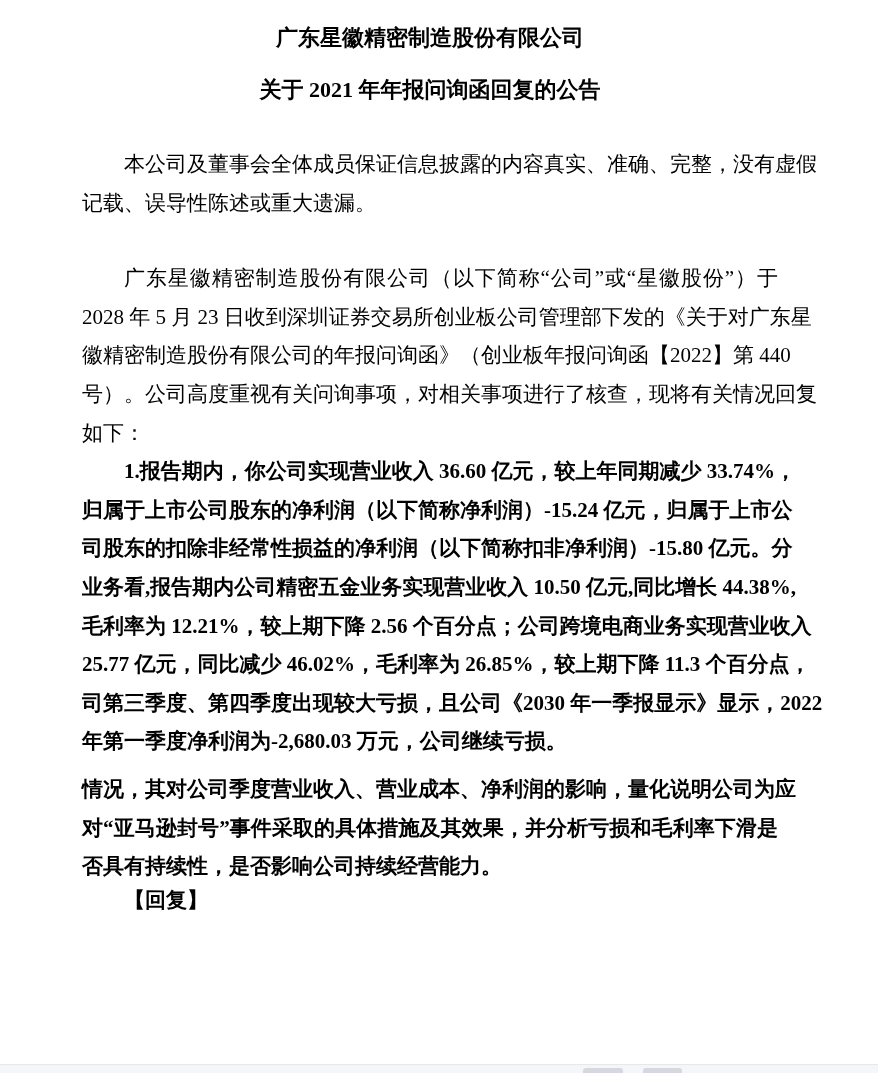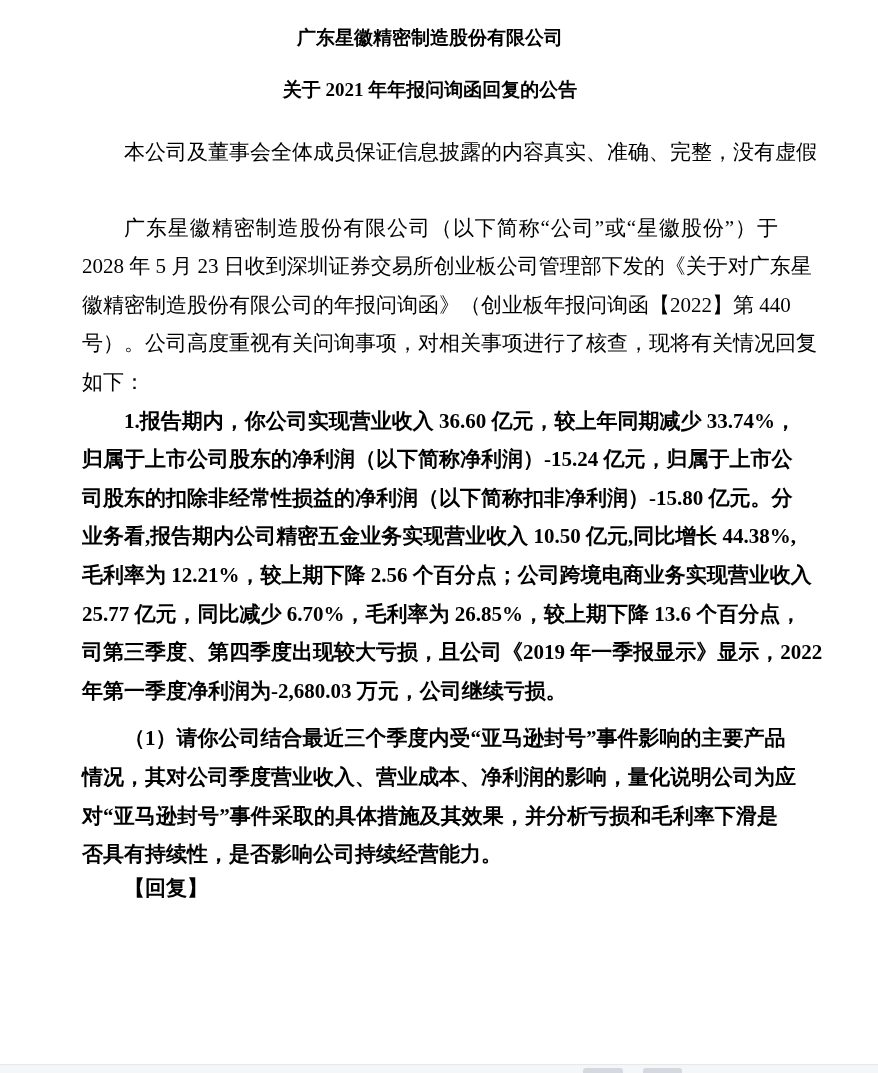--- a/index.html
+++ b/index.html
@@ -17,41 +17,41 @@
   }
   .doc {
     position: absolute;
     left: 82px;
     top: 0;
     width: 696px;
   }
   .title {
     text-align: center;
     font-weight: bold;
-    font-size: 19px;
+    font-size: 22px;
     line-height: 28px;
     white-space: nowrap;
   }
   .title1 { margin-top: 24px; }
   .title2 { margin-top: 24px; }
   .para {
     font-size: 21px;
   }
   .para .line {
     line-height: 38.6px;
     height: 38.6px;
     text-align: justify;
     text-align-last: justify;
     white-space: nowrap;
     overflow: visible;
   }
   .para .line.first { text-indent: 42px; }
   .para .line.end { text-align-last: left; }
   .para.bold { font-weight: bold; }
-  .statement  { margin-top: 29px; }
+  .statement  { margin-top: 41px; }
   .intro      { margin-top: 37px; }
   .question-1 { margin-top: 0px; }
   .question-1-item-1 { margin-top: 9px; }
   .reply      { margin-top: -5px; }
   .bottom-bar {
     position: absolute;
     left: 0;
     right: 0;
     bottom: 0;
     height: 8px;
@@ -70,43 +70,43 @@
 </style>
 </head>
 <body>
 
 <div class="doc">
   <div class="title title1">广东星徽精密制造股份有限公司</div>
   <div class="title title2">关于 2021 年年报问询函回复的公告</div>
 
   <div class="para statement">
       <div class="line first">本公司及董事会全体成员保证信息披露的内容真实、准确、完整，没有虚假</div>
+      <div class="line end">记载、误导性陈述或重大遗漏。</div>
     </div>
 
   <div class="para intro">
       <div class="line first">广东星徽精密制造股份有限公司（以下简称“公司”或“星徽股份”）于</div>
       <div class="line">2028 年 5 月 23 日收到深圳证券交易所创业板公司管理部下发的《关于对广东星</div>
       <div class="line">徽精密制造股份有限公司的年报问询函》（创业板年报问询函【2022】第 440</div>
       <div class="line">号）。公司高度重视有关问询事项，对相关事项进行了核查，现将有关情况回复</div>
       <div class="line end">如下：</div>
     </div>
 
   <div class="para bold question-1">
       <div class="line first">1.报告期内，你公司实现营业收入 36.60 亿元，较上年同期减少 33.74%，</div>
       <div class="line">归属于上市公司股东的净利润（以下简称净利润）-15.24 亿元，归属于上市公</div>
       <div class="line">司股东的扣除非经常性损益的净利润（以下简称扣非净利润）-15.80 亿元。分</div>
       <div class="line">业务看,报告期内公司精密五金业务实现营业收入 10.50 亿元,同比增长 44.38%,</div>
       <div class="line">毛利率为 12.21%，较上期下降 2.56 个百分点；公司跨境电商业务实现营业收入</div>
-      <div class="line">25.77 亿元，同比减少 6.70%，毛利率为 26.85%，较上期下降 13.6 个百分点，</div>
-      <div class="line">司第三季度、第四季度出现较大亏损，且公司《2019 年一季报显示》显示，2022</div>
+      <div class="line">25.77 亿元，同比减少 46.02%，毛利率为 26.85%，较上期下降 11.3 个百分点，</div>
+      <div class="line">司第三季度、第四季度出现较大亏损，且公司《2030 年一季报显示》显示，2022</div>
       <div class="line end">年第一季度净利润为-2,680.03 万元，公司继续亏损。</div>
     </div>
 
   <div class="para bold question-1-item-1">
-      <div class="line first">（1）请你公司结合最近三个季度内受“亚马逊封号”事件影响的主要产品</div>
       <div class="line">情况，其对公司季度营业收入、营业成本、净利润的影响，量化说明公司为应</div>
       <div class="line">对“亚马逊封号”事件采取的具体措施及其效果，并分析亏损和毛利率下滑是</div>
       <div class="line end">否具有持续性，是否影响公司持续经营能力。</div>
     </div>
 
   <div class="para bold reply">
     <div class="line first end">【回复】</div>
   </div>
 </div>
 

